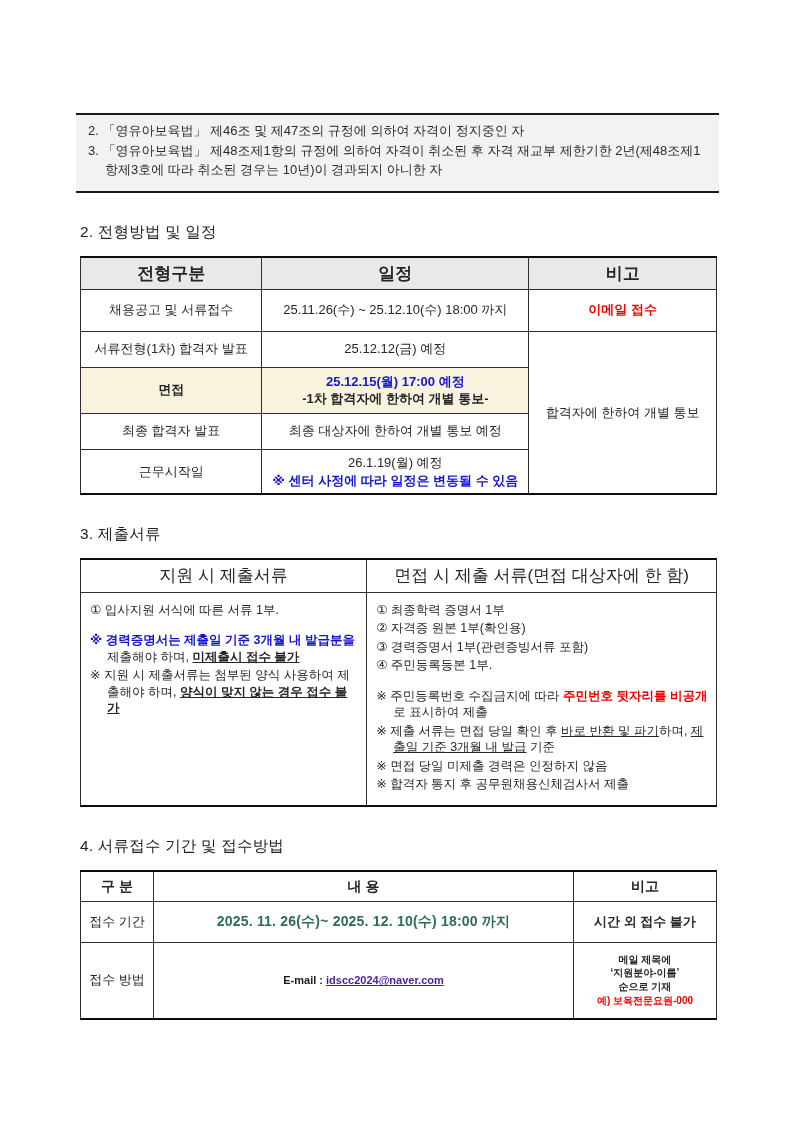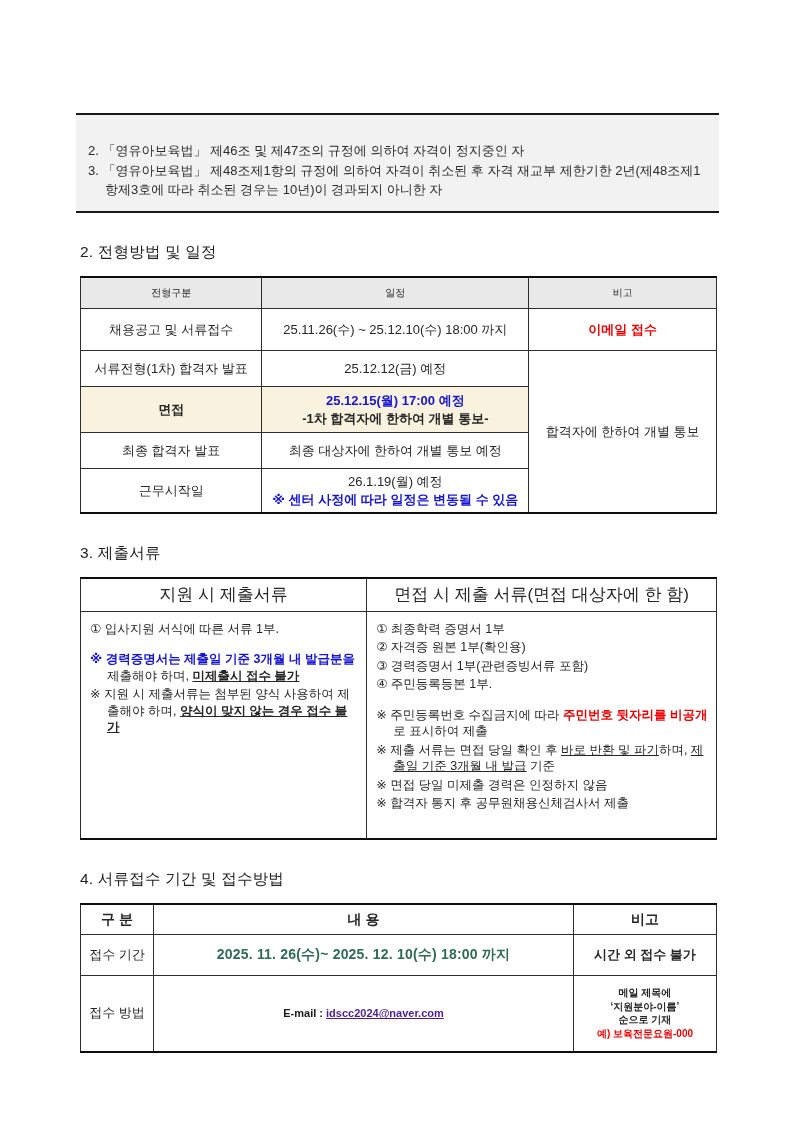--- a/index.html
+++ b/index.html
@@ -14,21 +14,21 @@
     color: #262626;
     overflow: hidden;
   }
   .content { padding: 113px 76px 0 80px; }
 
   
   .notice-box {
     background: #f2f2f2;
     border-top: 2px solid #1a1a1a;
     border-bottom: 2px solid #1a1a1a;
-    padding: 26px 8px 11px 12px;
+    padding: 6px 8px 11px 12px;
     font-size: 13px;
     line-height: 1.5;
     color: #2b2b2b;
     margin-left: -4px;
     margin-right: -2px;
   }
   .notice-item { padding-left: 17px; text-indent: -17px; }
 
   
   .sec-heading {
@@ -53,33 +53,33 @@
   table.tbl th, table.tbl td {
     border: 1px solid #2e2e2e;
     text-align: center;
     vertical-align: middle;
     padding: 4px 4px;
     line-height: 1.38;
   }
 
   
   .t2c1 { width: 28.5%; } .t2c2 { width: 42%; } .t2c3 { width: 29.5%; }
-  table.tbl2 thead th { background: #e9e9e9; font-weight: 400; height: 32px; font-size: 10px; }
+  table.tbl2 thead th { background: #e9e9e9; font-weight: 700; height: 32px; font-size: 17px; }
   table.tbl2 td.h42 { height: 42px; }
   table.tbl2 td.h36 { height: 36px; }
   table.tbl2 td.h46 { height: 46px; }
   tr.row-cream > td { background: #f8f2de; }
 
   
   .t3c1 { width: 45%; } .t3c2 { width: 55%; }
   table.tbl3 thead th { background: #ffffff; font-weight: 400; height: 28px; font-size: 17px; }
   table.tbl3 td.docs-cell {
     text-align: left;
     vertical-align: top;
-    padding: 9px 8px 24px 9px;
+    padding: 9px 8px 10px 9px;
     font-size: 12.5px;
     line-height: 1.32;
   }
   .docs-cell p { margin: 0 0 2px 0; }
   .gap-top { margin-top: 14px !important; }
   .hang { padding-left: 17px; text-indent: -17px; }
 
   
   .t4c1 { width: 11.5%; } .t4c2 { width: 66%; } .t4c3 { width: 22.5%; }
   table.tbl4 thead th { background: #ffffff; font-weight: 700; height: 31px; font-size: 14px; }

